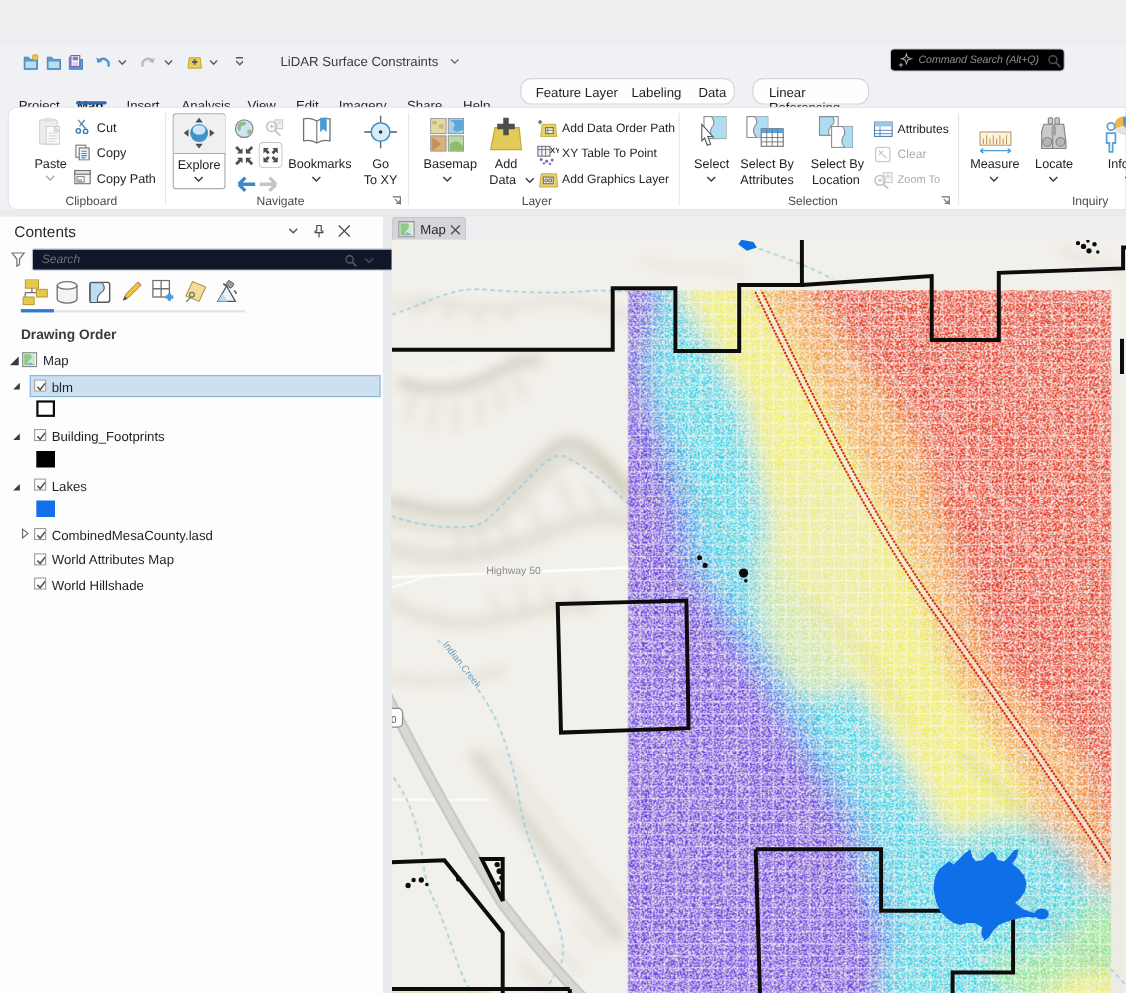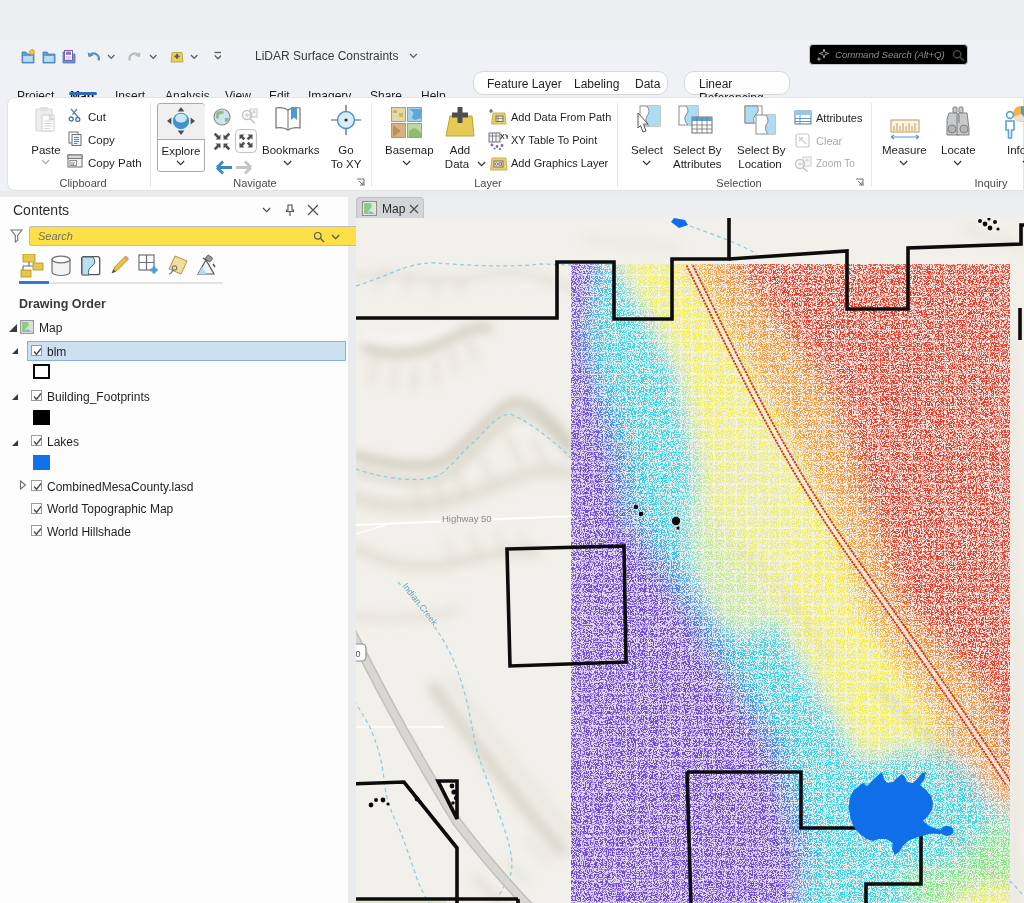--- a/index.html
+++ b/index.html
@@ -23,21 +23,21 @@
 .gsep{position:absolute;top:5px;height:84px;width:1px;background:#e5e6e8;}
 .glabel{position:absolute;top:79px;font-size:11px;color:#4a4a4a;text-align:center;}
 .btxt{position:absolute;font-size:11.5px;color:#1f1f1f;text-align:center;white-space:nowrap;}
 .gray{color:#a9abad;}
 .launcher{position:absolute;width:9px;height:9px;}
 
 #lowbg{position:absolute;left:0;top:151px;width:1024px;height:752px;background:#e9ebed;}
 
 #contents{position:absolute;left:0;top:157px;width:348px;height:742px;background:#fdfdfe;}
 #contents .title{position:absolute;left:13px;top:5px;font-size:14px;color:#2b2b2b;}
-#csearch{position:absolute;left:29px;top:29px;width:380px;height:20px;background:#fde047;border:1px solid #b8babd;border-radius:2px;}
+#csearch{position:absolute;left:29px;top:29px;width:380px;height:20px;background:#0f172a;border:1px solid #b8babd;border-radius:2px;}
 #csearch .ph{position:absolute;left:8px;top:3px;font-size:11px;font-style:italic;color:#6d7073;}
 .treerow{position:absolute;left:0;font-size:12px;color:#1f1f1f;}
 .cbox{position:absolute;width:11px;height:11px;background:#fff;border:1px solid #9a9da0;}
 .cbox svg{position:absolute;left:0px;top:0px}
 #blmsel{position:absolute;left:27px;top:144px;width:319px;height:20px;background:#cce0f2;border:1px solid #88b3d8;}
 
 #maptabbar{position:absolute;left:356px;top:157px;width:668px;height:21px;background:#eceef0;}
 #maptab{position:absolute;left:0px;top:0px;width:68px;height:21px;background:#d3d5d8;border:1px solid #c0c2c5;border-bottom:none;border-radius:4px 4px 0 0;}
 #maptab .t{position:absolute;left:25px;top:4px;font-size:12px;color:#2b2b2b;}
 #mapview{position:absolute;left:356px;top:178px;width:668px;height:721px;background:#f2f0ea;overflow:hidden;}
@@ -271,21 +271,21 @@
 <div class="btxt" style="left:432px;top:60px;width:34px">Data</div>
 <svg class="abs" style="left:469px;top:63px" width="10" height="6">
         <path d="M1 1 l3.6 3.6 L8.2 1" fill="none" stroke="#3a3a3a" stroke-width="1.3"></path>
       </svg>
 <svg class="abs" style="left:481px;top:10px" width="19" height="17" viewBox="0 0 19 17">
   <path d="M4 5 h12 l1 11 H2.5 Z" fill="#e8d06a" stroke="#bfa538" stroke-width="0.8"></path>
   <path d="M2 1 v4 M0 3 h4" stroke="#5a5a5a" stroke-width="1.2"></path>
   <rect x="7" y="8" width="7" height="5.5" fill="#f6eec8" stroke="#6f7173"></rect>
   <path d="M9 8 v5.5 M7 10.5 h7" stroke="#6f7173" stroke-width="0.7"></path>
 </svg>
-<div class="btxt" style="left:503px;top:13px;font-size:11px">Add Data From Path</div>
+<div class="btxt" style="left:503px;top:13px;font-size:11px">Add Data Order Path</div>
 <svg class="abs" style="left:480px;top:34px" width="20" height="18" viewBox="0 0 20 18">
   <rect x="1" y="1" width="11" height="9" fill="#eef2f6" stroke="#6f7173"></rect>
   <path d="M1 4 h11 M4.5 1 v9 M8 1 v9" stroke="#6f7173" stroke-width="0.8"></path>
   <text x="12" y="7" font-size="7" fill="#3a3a3a" font-family="Liberation Sans" font-weight="bold">XY</text>
   <g fill="#7a68b8">
           <circle cx="4" cy="13" r="1.4"></circle>
           <circle cx="9" cy="14.5" r="1.4"></circle>
           <circle cx="14" cy="13.5" r="1.4"></circle>
           <circle cx="6.5" cy="16.5" r="1.1"></circle>
           <circle cx="12" cy="17" r="1.1"></circle>
@@ -519,21 +519,21 @@
         <svg width="11" height="11">
           <path d="M2 5.5 l2.5 2.8 L9 2.5" fill="none" stroke="#4e4e4e" stroke-width="1.4"></path>
         </svg>
       </div>
   <span class="treerow" style="left:47px;top:283px">CombinedMesaCounty.lasd</span>
   <div class="cbox" style="left:31px;top:306px">
         <svg width="11" height="11">
           <path d="M2 5.5 l2.5 2.8 L9 2.5" fill="none" stroke="#4e4e4e" stroke-width="1.4"></path>
         </svg>
       </div>
-  <span class="treerow" style="left:47px;top:305px">World Topographic Map</span>
+  <span class="treerow" style="left:47px;top:305px">World Attributes Map</span>
   <div class="cbox" style="left:31px;top:328px">
         <svg width="11" height="11">
           <path d="M2 5.5 l2.5 2.8 L9 2.5" fill="none" stroke="#4e4e4e" stroke-width="1.4"></path>
         </svg>
       </div>
   <span class="treerow" style="left:47px;top:328px">World Hillshade</span>
 </div>
 <div id="maptabbar">
       <div id="maptab">
   <svg class="abs" style="left:5px;top:3px" width="15" height="15" viewBox="0 0 15 15">

